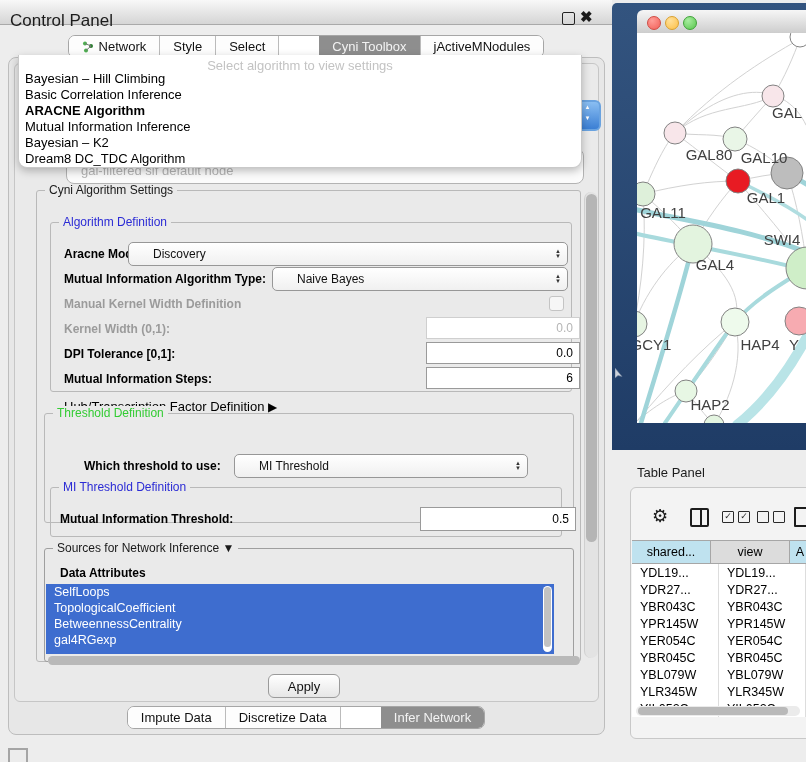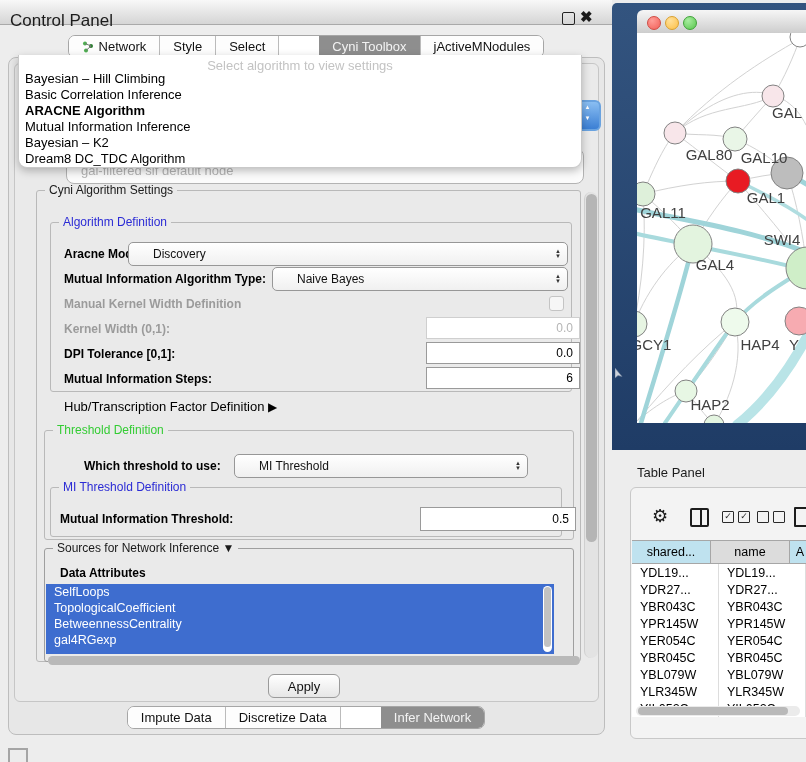--- a/index.html
+++ b/index.html
@@ -193,21 +193,21 @@
   <div class="abs field" style="left:426px;top:342px;width:140px;height:20px;">0.0</div>
 
   <div class="abs lbl" style="left:64px;top:372px;">Mutual Information Steps:</div>
   <div class="abs field" style="left:426px;top:367px;width:140px;height:20px;">6</div>
 
   <div class="abs" style="left:64px;top:399px;font-size:13px;color:#000;">
     <span>Hub/Transcription Factor Definition</span>
     <span style="font-size:12px;"> ▶</span>
   </div>
 
-  <div class="abs group" style="left:44px;top:430px;width:528px;height:108px;">
+  <div class="abs group" style="left:44px;top:413px;width:528px;height:108px;">
     <span class="legend green">Threshold Definition</span>
   </div>
   <div class="abs lbl" style="left:84px;top:459px;">Which threshold to use:</div>
   <div class="abs combo" style="left:234px;top:454px;width:292px;height:22px;">
     <span class="ctext">MI Threshold</span>
     <span class="steppers">▲<br>▼</span>
   </div>
 
   <div class="abs group" style="left:50px;top:487px;width:510px;height:48px;">
     <span class="legend blue">MI Threshold Definition</span>
@@ -336,21 +336,21 @@
       </div>
     <div class="abs" style="left:125px;top:14px;display:flex;gap:4px;">
         <span class="cb"></span>
         <span class="cb"></span>
       </div>
     <div class="abs docicon" style="left:162px;top:10px;"></div>
   </div>
   <div class="abs tbl">
     <div class="tbl-head" id="tbl-head">
         <div class="th" style="width: 78px; background: rgb(191, 226, 239); flex: 0 0 78px;">shared...</div>
-        <div class="th" style="width: 78px; background: rgb(220, 220, 220); flex: 0 0 78px;">name</div>
+        <div class="th" style="width: 78px; background: rgb(220, 220, 220); flex: 0 0 78px;">view</div>
         <div class="th" style="width: 20px; background: rgb(191, 226, 239); flex: 0 0 20px;">A</div>
       </div>
     <div id="tbl-body">
         <div class="tr">
           <div class="td" style="flex: 0 0 78px; width: 78px;">YDL19...</div>
           <div class="td" style="flex: 0 0 78px; width: 78px;">YDL19...</div>
         </div>
         <div class="tr">
           <div class="td" style="flex: 0 0 78px; width: 78px;">YDR27...</div>
           <div class="td" style="flex: 0 0 78px; width: 78px;">YDR27...</div>

